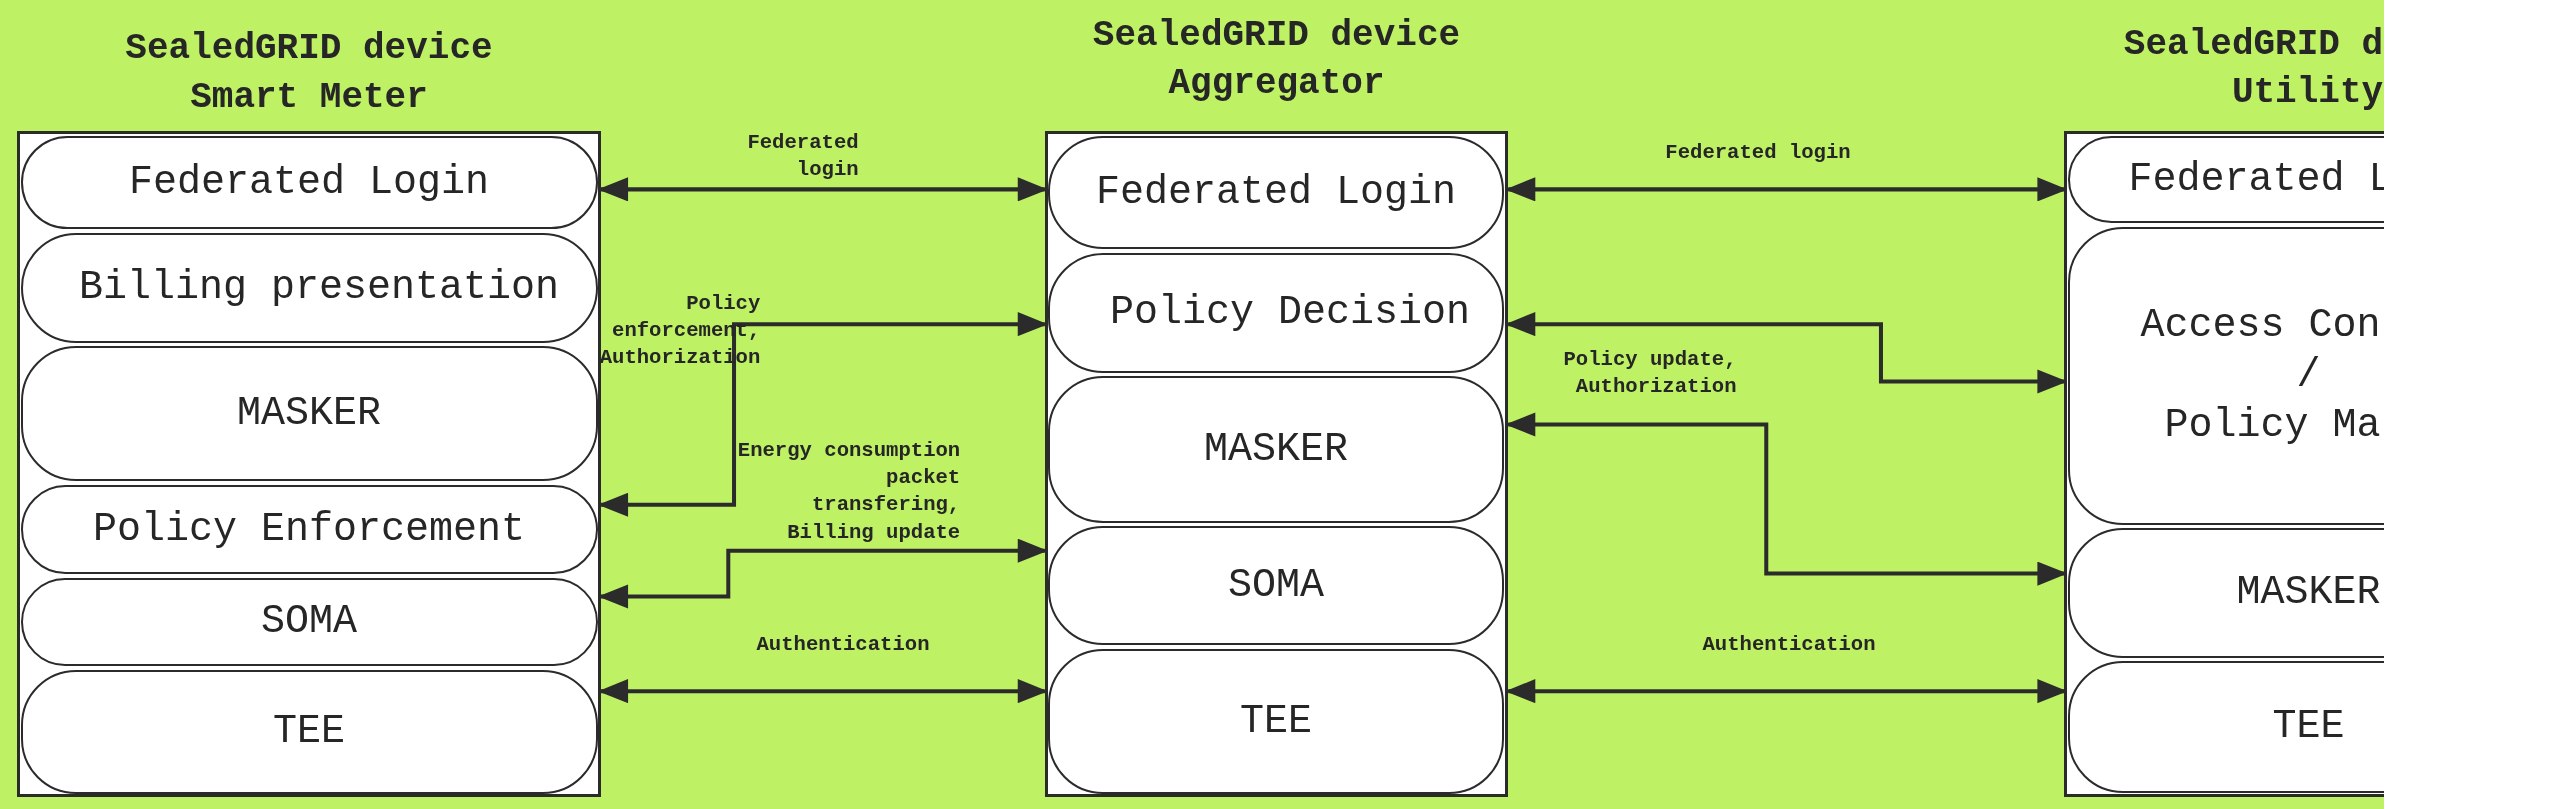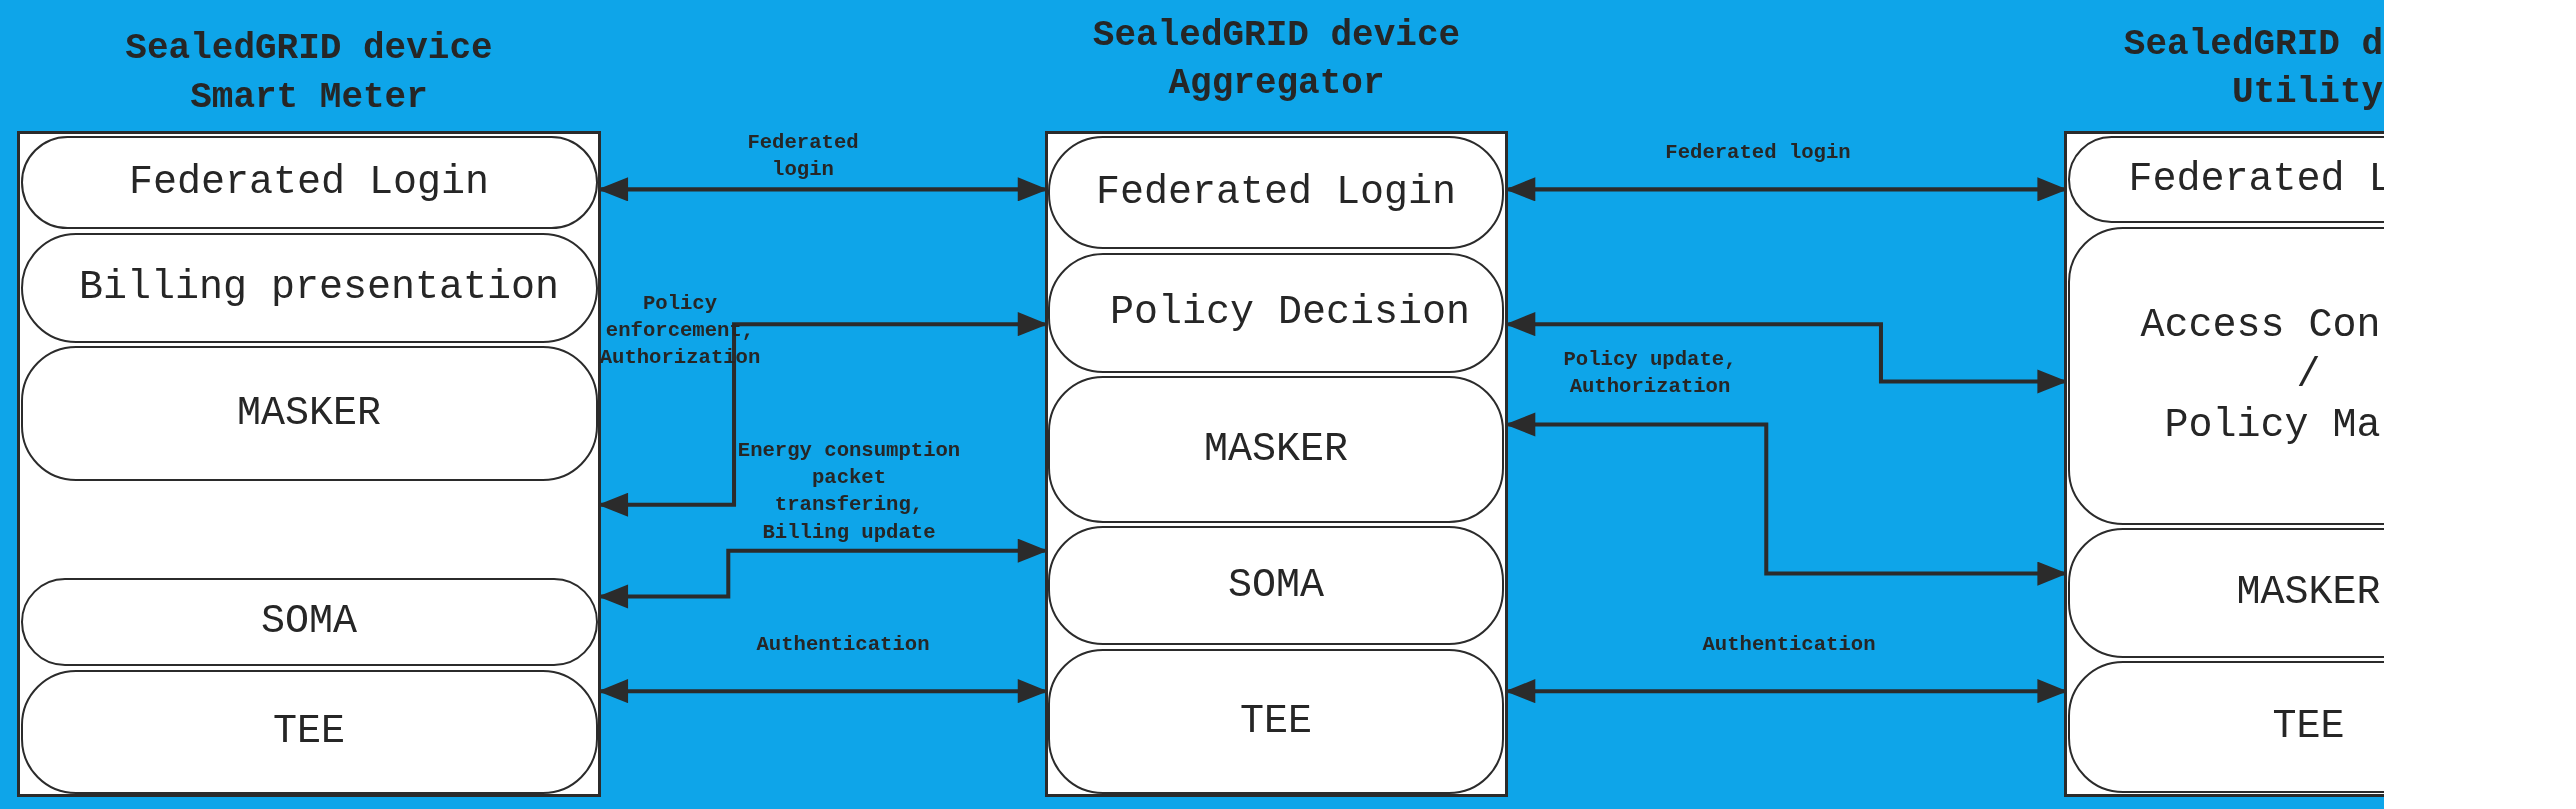--- a/index.html
+++ b/index.html
@@ -1,33 +1,33 @@
 <!DOCTYPE html>
 <html style="font-size:9.2px"><head>
 <meta charset="utf-8">
 <style>
   html,body{margin:0;padding:0;background:#ffffff;}
   .canvas{
-    position:relative;width:2384px;height:810px;background:#0ea5e9;
+    position:relative;width:2384px;height:810px;background:#bef264;
     font-family:"Liberation Mono","DejaVu Sans Mono",monospace;color:#262626;overflow:hidden;
   }
   svg.wires{position:absolute;left:0;top:0;width:2576px;height:810px;}
   svg.wires line, svg.wires polyline{stroke:#2b2b2b;stroke-width:7;fill:none;}
   .panel{position:absolute;border:3.4px solid #2b2b2b;background:#ffffff;box-sizing:border-box;}
   .node{
     position:absolute;border:2.9px solid #2b2b2b;border-radius:55px;background:#ffffff;
     box-sizing:border-box;display:flex;align-items:center;justify-content:center;
     text-align:center;font-size:40px;line-height:1.25;white-space:pre-line;
   }
   .coltitle{
     position:absolute;text-align:center;font-weight:bold;font-size:36px;line-height:1.35;
     white-space:pre-line;
   }
   .wirelabel{
-    position:absolute;transform:translate(-50%,-50%);text-align:center;font-weight:bold;
+    position:absolute;transform:translate(-50%,-50%);text-align:right;font-weight:bold;
     font-size:20.6px;line-height:1.32;white-space:pre-line;
   }
 </style>
 </head>
 <body>
 
 <div class="canvas">
 
   <svg class="wires" viewBox="0 0 4492 1412" aria-hidden="true">
     <defs>
@@ -49,20 +49,21 @@
 Smart Meter</div>
   <div class="coltitle" style="left:1045px;top:11.5px;width:463px;">SealedGRID device
 Aggregator</div>
   <div class="coltitle" style="left:2064px;top:20.6px;width:487px;">SealedGRID device
 Utility</div>
 
   <div class="panel" style="left:17px;top:131px;width:584px;height:666px;"></div>
   <div class="node" style="left:20.6px;top:136px;width:577px;height:93px;">Federated Login</div>
   <div class="node" style="left:20.6px;top:233px;width:577px;height:110px;padding-left:20px;">Billing presentation</div>
   <div class="node" style="left:20.6px;top:346px;width:577px;height:135px;">MASKER</div>
+  <div class="node" style="left:20.6px;top:485px;width:577px;height:89px;">Policy Enforcement</div>
   <div class="node" style="left:20.6px;top:578px;width:577px;height:88px;">SOMA</div>
   <div class="node" style="left:20.6px;top:670px;width:577px;height:124px;">TEE</div>
 
   <div class="panel" style="left:1045px;top:131px;width:463px;height:666px;"></div>
   <div class="node" style="left:1048px;top:136px;width:456px;height:113px;">Federated Login</div>
   <div class="node" style="left:1048px;top:253px;width:456px;height:120px;padding-left:28px;">Policy Decision</div>
   <div class="node" style="left:1048px;top:376px;width:456px;height:147px;">MASKER</div>
   <div class="node" style="left:1048px;top:526px;width:456px;height:119px;">SOMA</div>
   <div class="node" style="left:1048px;top:649px;width:456px;height:145px;">TEE</div>
 

